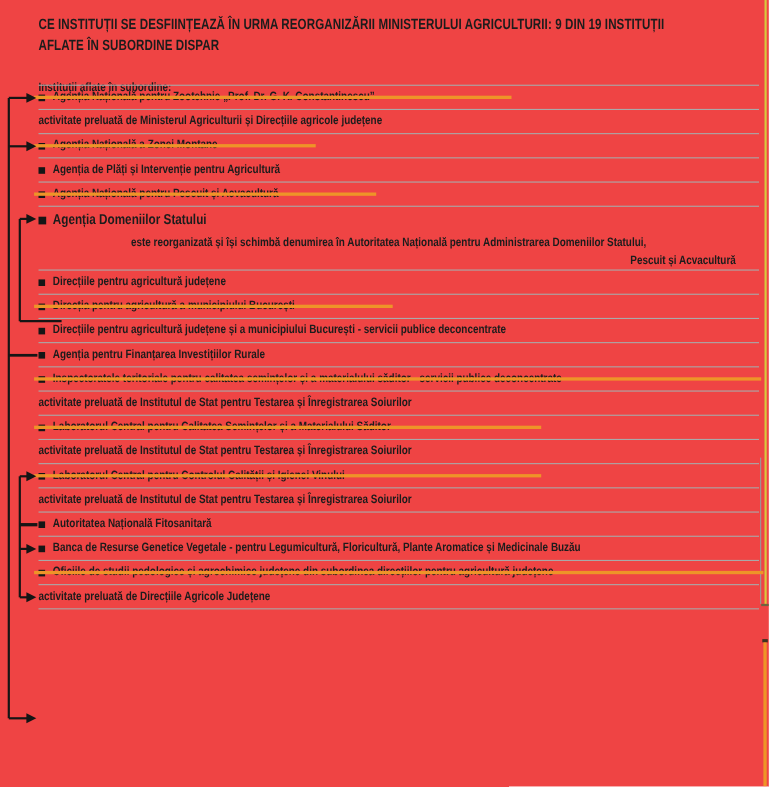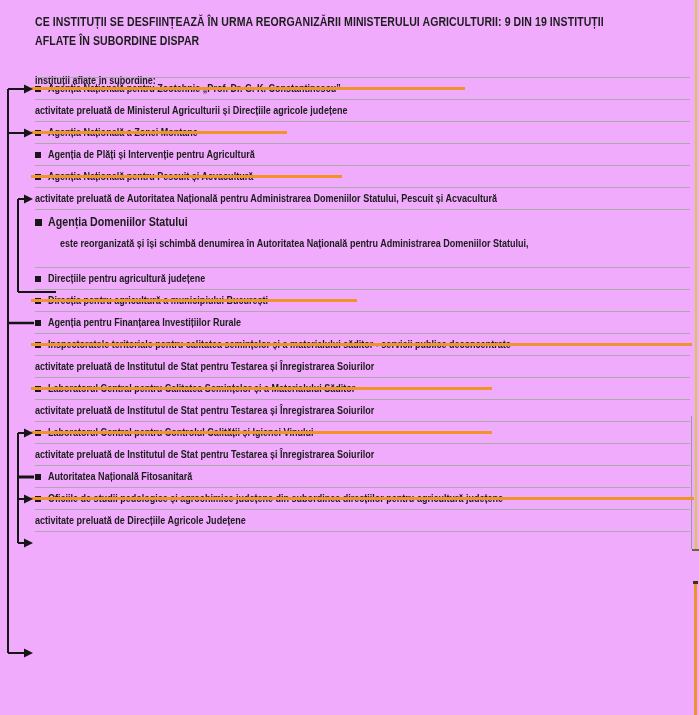--- a/index.html
+++ b/index.html
@@ -1,19 +1,19 @@
 <!DOCTYPE html>
 <html><head>
 <meta charset="utf-8">
 <style>
   html,body{margin:0;padding:0;background:#ffffff;}
   .page{
     position:relative;
     width:699px;height:715px;
-    background:#f0abfc;
+    background:#ef4444;
     font-family:"Liberation Sans","DejaVu Sans",sans-serif;
     font-weight:700;
     color:#1c1c1c;
     overflow:hidden;
   }
   
   .title{
     margin:12px 0 0 35px;
     width:840px;
     font-size:13.5px;
@@ -63,21 +63,21 @@
   .sub .txt{margin-left:0;}
   .large .txt-large{
     display:inline-block;
     margin-left:13px;
     font-size:13px;
     line-height:23px;
     white-space:nowrap;
     transform:scaleX(0.82);
     transform-origin:0 50%;
   }
-  .large .notes{margin-left:25px;}
+  .large .notes{margin-left:25px;text-align:right;}
   .note-line{
     display:inline-block;
     font-size:11px;
     line-height:16px;
     white-space:nowrap;
     transform:scaleX(0.82);
     transform-origin:0 50%;
   }
   .large .notes div{height:16px;}
   .strike{
@@ -108,34 +108,36 @@
 AFLATE ÎN SUBORDINE DISPAR</div>
   <br>
   <span class="subtitle">Instituții aflate în subordine:</span>
 
   <div class="list" id="list">
       <div class="row item"><span class="bullet"></span><span class="txt">Agenția Națională pentru Zootehnie „Prof. Dr. G. K. Constantinescu”</span><div class="strike" style="width: 434px;"></div></div>
       <div class="row sub"><span class="txt">activitate preluată de Ministerul Agriculturii și Direcțiile agricole județene</span></div>
       <div class="row item"><span class="bullet"></span><span class="txt">Agenția Națională a Zonei Montane</span><div class="strike" style="width: 256px;"></div></div>
       <div class="row item"><span class="bullet"></span><span class="txt">Agenția de Plăți și Intervenție pentru Agricultură</span></div>
       <div class="row item"><span class="bullet"></span><span class="txt">Agenția Națională pentru Pescuit și Acvacultură</span><div class="strike" style="width: 311px;"></div></div>
-      <div class="row sub"><span class="txt">activitate preluată de  Autoritatea Națională pentru Administrarea Domeniilor Statului, Pescuit și Acvacultură</span></div>
       <div class="row large"><span class="bullet"></span><span class="txt-large">Agenția Domeniilor Statului</span><div class="notes">
           <div><span class="note-line">este reorganizată și își schimbă denumirea în Autoritatea Națională pentru Administrarea Domeniilor Statului,</span></div>
+          <div><span class="note-line">Pescuit și Acvacultură</span></div>
         </div></div>
       <div class="row item"><span class="bullet"></span><span class="txt">Direcțiile pentru agricultură județene</span></div>
       <div class="row item"><span class="bullet"></span><span class="txt">Direcția pentru agricultură a municipiului București</span><div class="strike" style="width: 326px;"></div></div>
+      <div class="row item"><span class="bullet"></span><span class="txt">Direcțiile pentru agricultură județene și a municipiului București - servicii publice deconcentrate</span></div>
       <div class="row item"><span class="bullet"></span><span class="txt">Agenția pentru Finanțarea Investițiilor Rurale</span></div>
       <div class="row item"><span class="bullet"></span><span class="txt">Inspectoratele teritoriale pentru calitatea semințelor și a materialului săditor - servicii publice deconcentrate</span><div class="strike" style="width: 661px;"></div></div>
       <div class="row sub"><span class="txt">activitate preluată de Institutul de Stat pentru Testarea și Înregistrarea Soiurilor</span></div>
       <div class="row item"><span class="bullet"></span><span class="txt">Laboratorul Central pentru Calitatea Semințelor și a Materialului Săditor</span><div class="strike" style="width: 461px;"></div></div>
       <div class="row sub"><span class="txt">activitate preluată de Institutul de Stat pentru Testarea și Înregistrarea Soiurilor</span></div>
       <div class="row item"><span class="bullet"></span><span class="txt">Laboratorul Central pentru Controlul Calității și Igienei Vinului</span><div class="strike" style="width: 461px;"></div></div>
       <div class="row sub"><span class="txt">activitate preluată de Institutul de Stat pentru Testarea și Înregistrarea Soiurilor</span></div>
       <div class="row item"><span class="bullet"></span><span class="txt">Autoritatea Națională Fitosanitară</span></div>
+      <div class="row item"><span class="bullet"></span><span class="txt">Banca de Resurse Genetice Vegetale - pentru Legumicultură, Floricultură, Plante Aromatice și Medicinale Buzău</span></div>
       <div class="row item"><span class="bullet"></span><span class="txt">Oficiile de studii pedologice și agrochimice județene din subordinea direcțiilor pentru agricultură județene</span><div class="strike" style="width: 663px;"></div></div>
       <div class="row sub"><span class="txt">activitate preluată de Direcțiile Agricole Județene</span></div>
     </div>
 
   
   <svg class="overlay" width="699" height="715" viewBox="0 0 699 715">
 
     <g stroke="#151515" stroke-width="2" fill="none">
       <path d="M8,89 V653"></path>
       <path d="M8,89 H25"></path>

